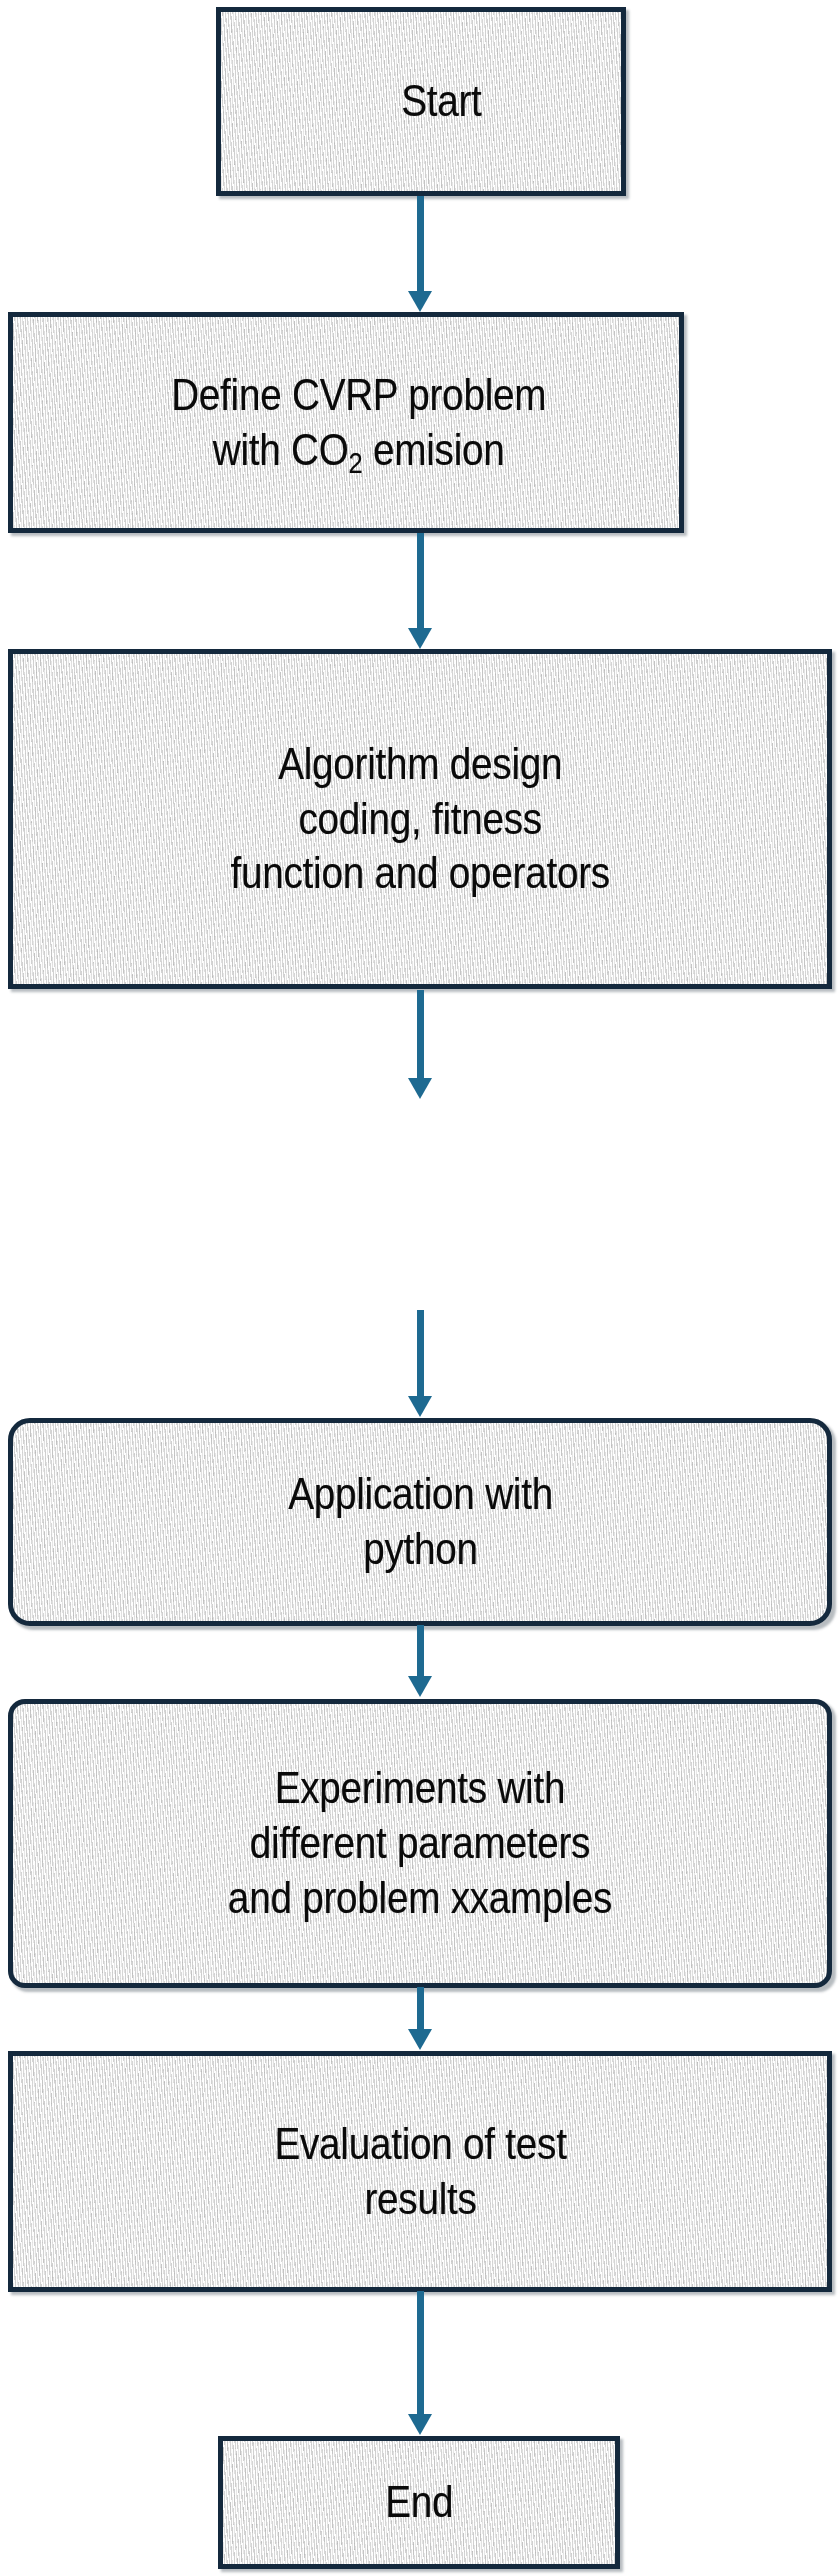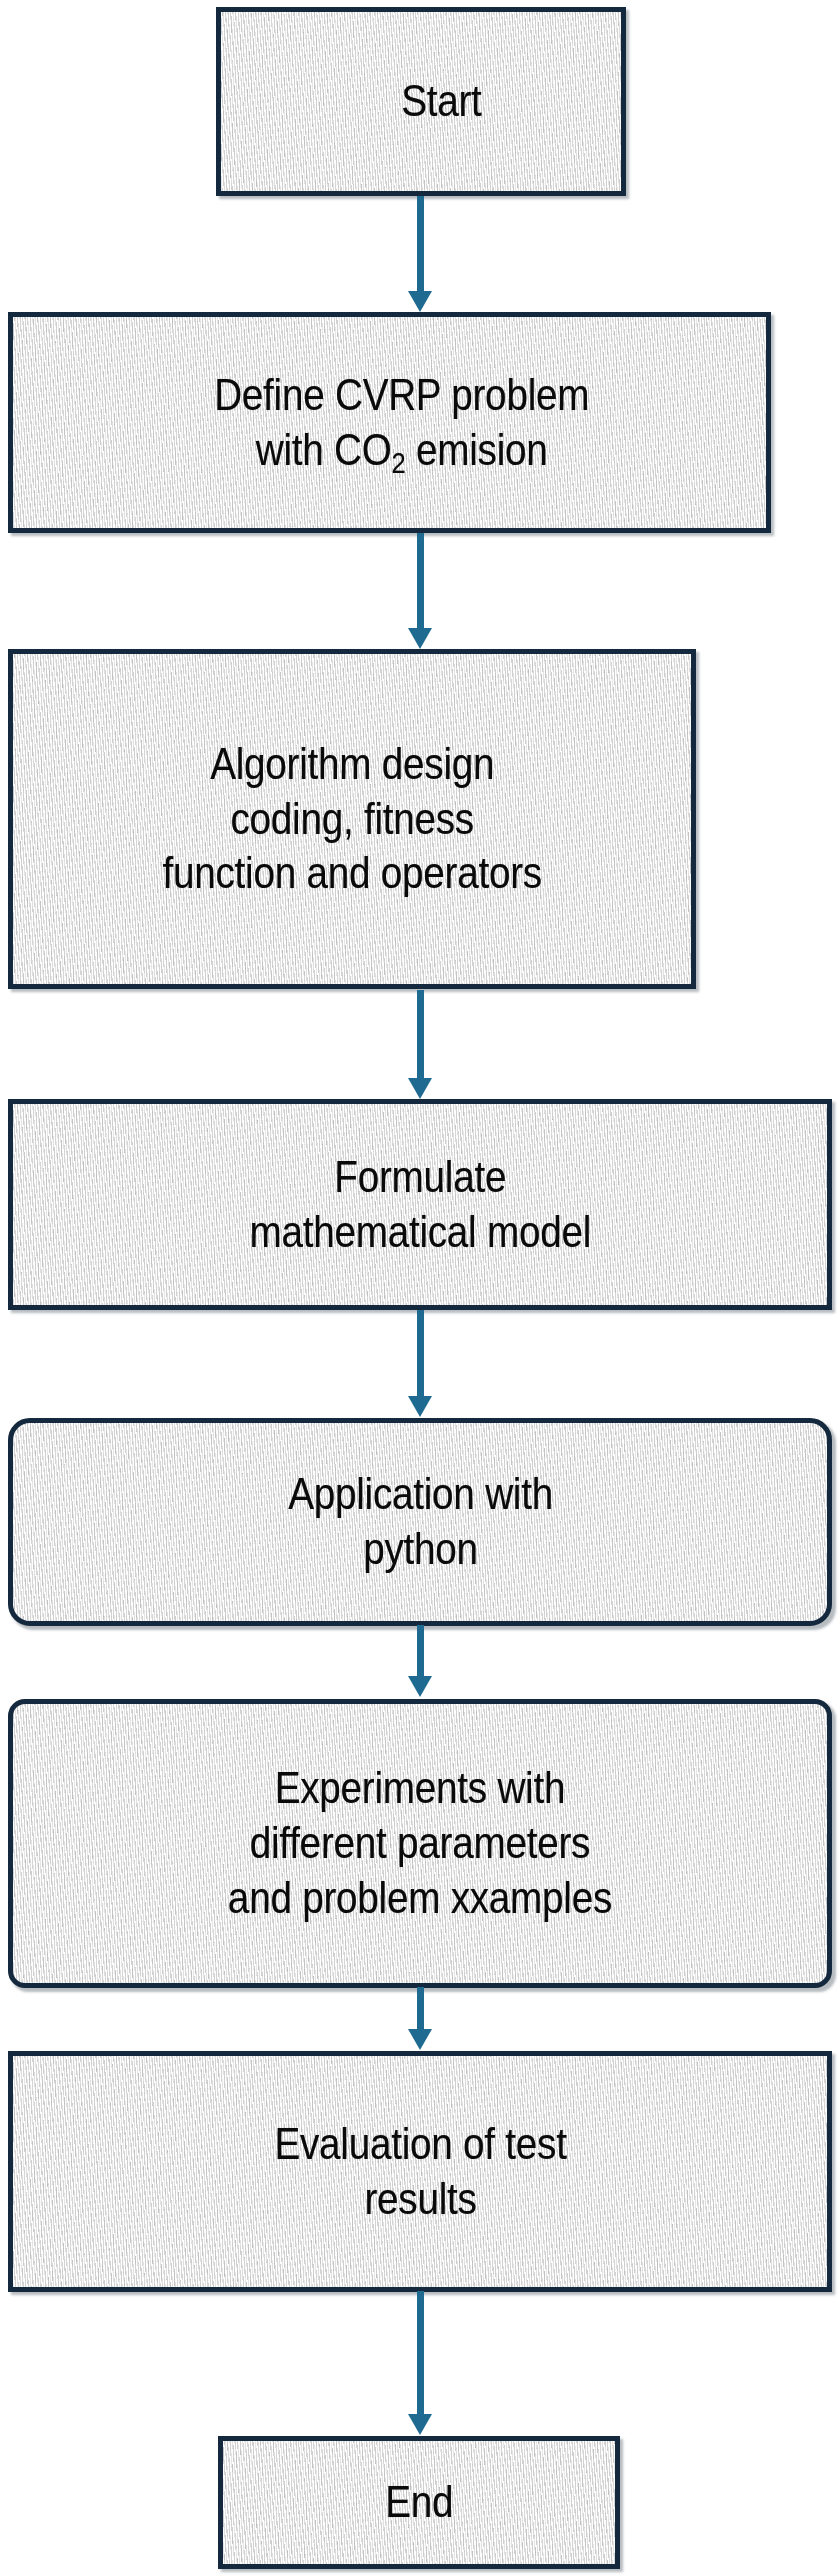--- a/index.html
+++ b/index.html
@@ -100,44 +100,40 @@
 
   <div class="node" id="node-start" style="left: 216px; top: 6.6px; width: 410px; height: 189px; padding-left: 40px;">
     <div class="node-label">Start</div>
   </div>
 
   <div class="connector" id="edge-e1" style="left: 408px; top: 196px; height: 116px;">
     <div class="shaft" style="height: 96px;"></div>
     <div class="head" style="top: 95px;"></div>
   </div>
 
-  <div class="node" id="node-define-problem" style="left: 8.3px; top: 312px; width: 763px; height: 221px; padding-left: 24px;">
+  <div class="node" id="node-define-problem" style="left: 8.3px; top: 312px; width: 676px; height: 221px; padding-left: 24px;">
     <div class="node-label"><span>Define CVRP problem</span><br><span>with CO</span><sub>2</sub><span> emision</span></div>
   </div>
 
   <div class="connector" id="edge-e2" style="left: 408px; top: 533px; height: 116px;">
     <div class="shaft" style="height: 96px;"></div>
     <div class="head" style="top: 95px;"></div>
   </div>
 
-  <div class="node" id="node-algorithm-design" style="left: 8.3px; top: 649px; width: 688px; height: 340px;">
+  <div class="node" id="node-algorithm-design" style="left: 8.3px; top: 649px; width: 824px; height: 340px;">
     <div class="node-label">Algorithm design
 coding, fitness
 function and operators</div>
   </div>
 
   <div class="connector" id="edge-e3" style="left: 408px; top: 990px; height: 110px;">
     <div class="shaft" style="height: 90px;"></div>
     <div class="head" style="top: 88px;"></div>
   </div>
 
-  <div class="node" id="node-formulate-model" style="left: 8.3px; top: 1099px; width: 824px; height: 211px;">
-    <div class="node-label">Formulate
-mathematical model</div>
-  </div>
 
   <div class="connector" id="edge-e4" style="left: 408px; top: 1310px; height: 108px;">
     <div class="shaft" style="height: 88px;"></div>
     <div class="head" style="top: 86px;"></div>
   </div>
 
   <div class="node" id="node-application-python" style="left: 8.3px; top: 1418px; width: 824px; height: 208px; border-radius: 22px;">
     <div class="node-label">Application with
 python</div>
   </div>

